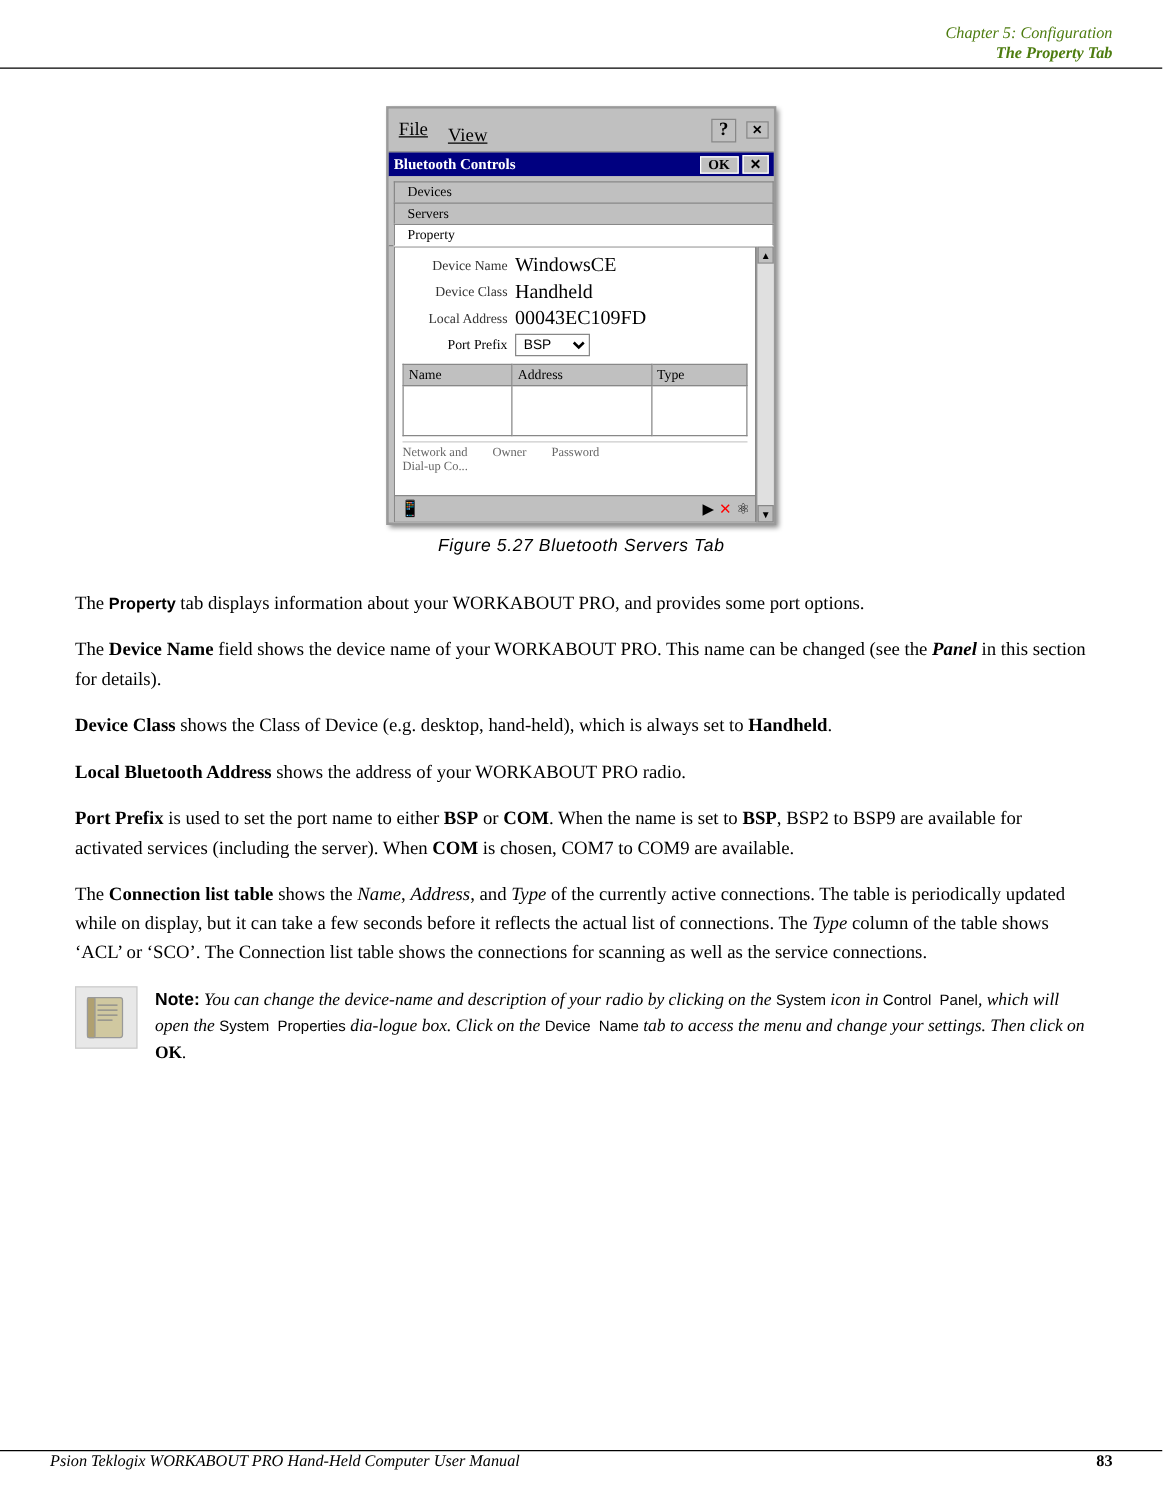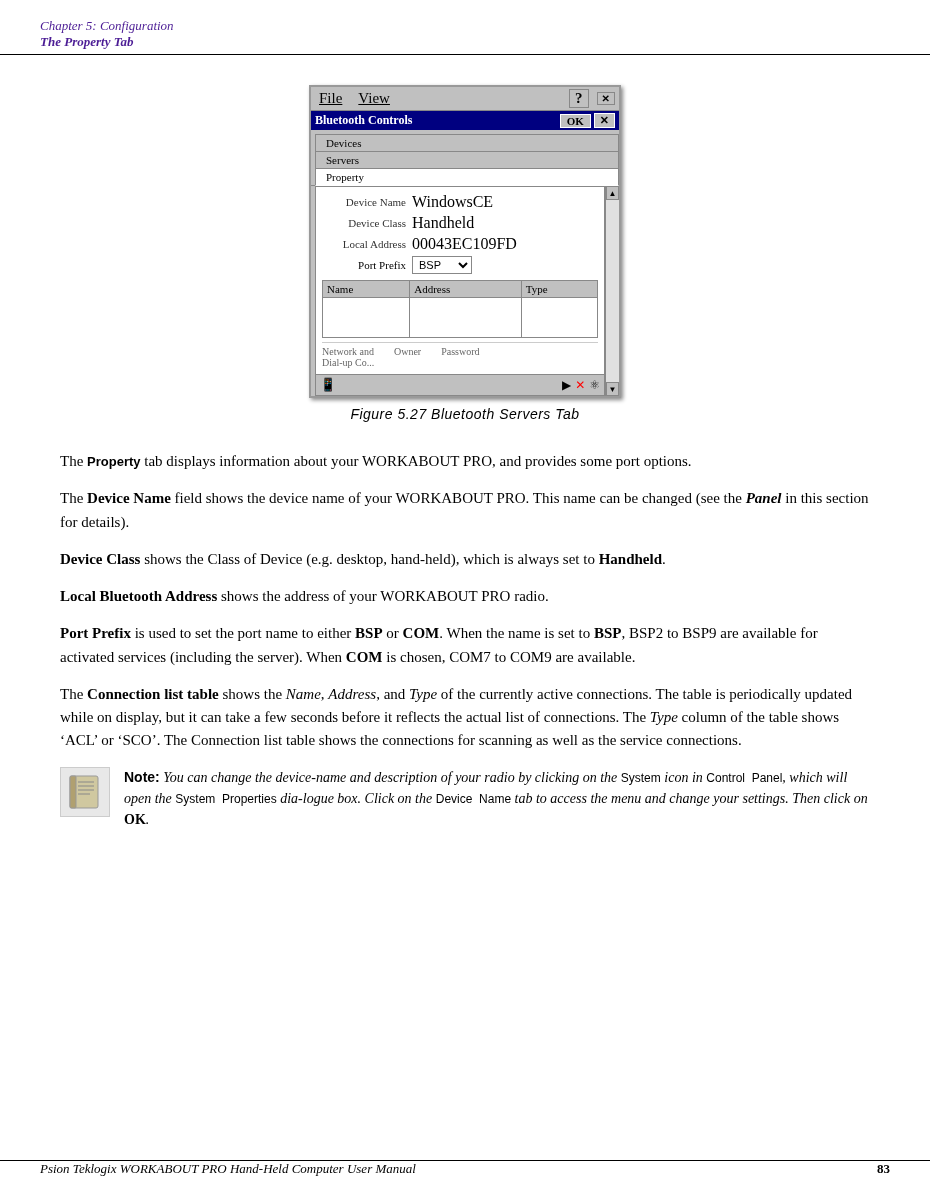--- a/index.html
+++ b/index.html
@@ -8,24 +8,25 @@
       min-height: 1197px;
       font-family: "Times New Roman", Times, serif;
       font-size: 15px;
       background: #fff;
       color: #000;
       position: relative;
     }
 
     
     .page-header {
+      text-align: right;
       padding: 18px 40px 4px 40px;
       font-size: 13px;
       font-style: italic;
-      color: #4c1d95;
+      color: #4d7c0f;
       border-bottom: 1px solid #000;
       margin-bottom: 0;
     }
     .page-header .chapter-line {
       font-style: italic;
     }
     .page-header .section-line {
       font-style: italic;
       font-weight: bold;
     }
@@ -59,21 +60,21 @@
       background: #c0c0c0;
       border-bottom: 1px solid #888;
       padding: 2px 4px;
       gap: 8px;
     }
     .menu-bar span {
       cursor: default;
       padding: 1px 4px;
     }
     .menu-bar .menu-file { text-decoration: underline; }
-    .menu-bar .menu-view { text-decoration: underline; }
+    .menu-bar .menu-view { text-decoration: underline; margin-top: 11px; }
     .menu-bar .menu-spacer { flex: 1; }
     .menu-bar .menu-question {
       border: 1px solid #888;
       padding: 0 5px;
       background: #c0c0c0;
       font-weight: bold;
     }
     .menu-bar .menu-close-btn {
       border: 1px solid #888;
       padding: 0 4px;
@@ -363,21 +364,21 @@
               </tr>
             </tbody>
           </table>
 
           <div style="font-size:10px; color:#666; border-top:1px solid #ccc; padding-top:3px; margin-top:2px;">
             <div style="display:flex; gap:20px;text-align:center;">
               <span>Network and</span>
               <span>Owner</span>
               <span>Password</span>
             </div>
-            <div style="font-size:10px; color:#666; margin-bottom:6px;">Dial-up Co...</div>
+            <div style="font-size:10px; color:#666; margin-bottom:17px;">Dial-up Co...</div>
           </div>
 
           <div style="background:#c0c0c0; margin: 2px -6px 0 -6px; padding: 2px 4px; border-top:1px solid #888; display:flex; align-items:center; gap:4px;">
             <span style="font-size:13px;">📱</span>
             <span style="flex:1;"></span>
             <span style="font-size:12px;">▶</span>
             <span style="font-size:12px; color:red;">✕</span>
             <span style="font-size:12px;">⚛</span>
           </div>
 

